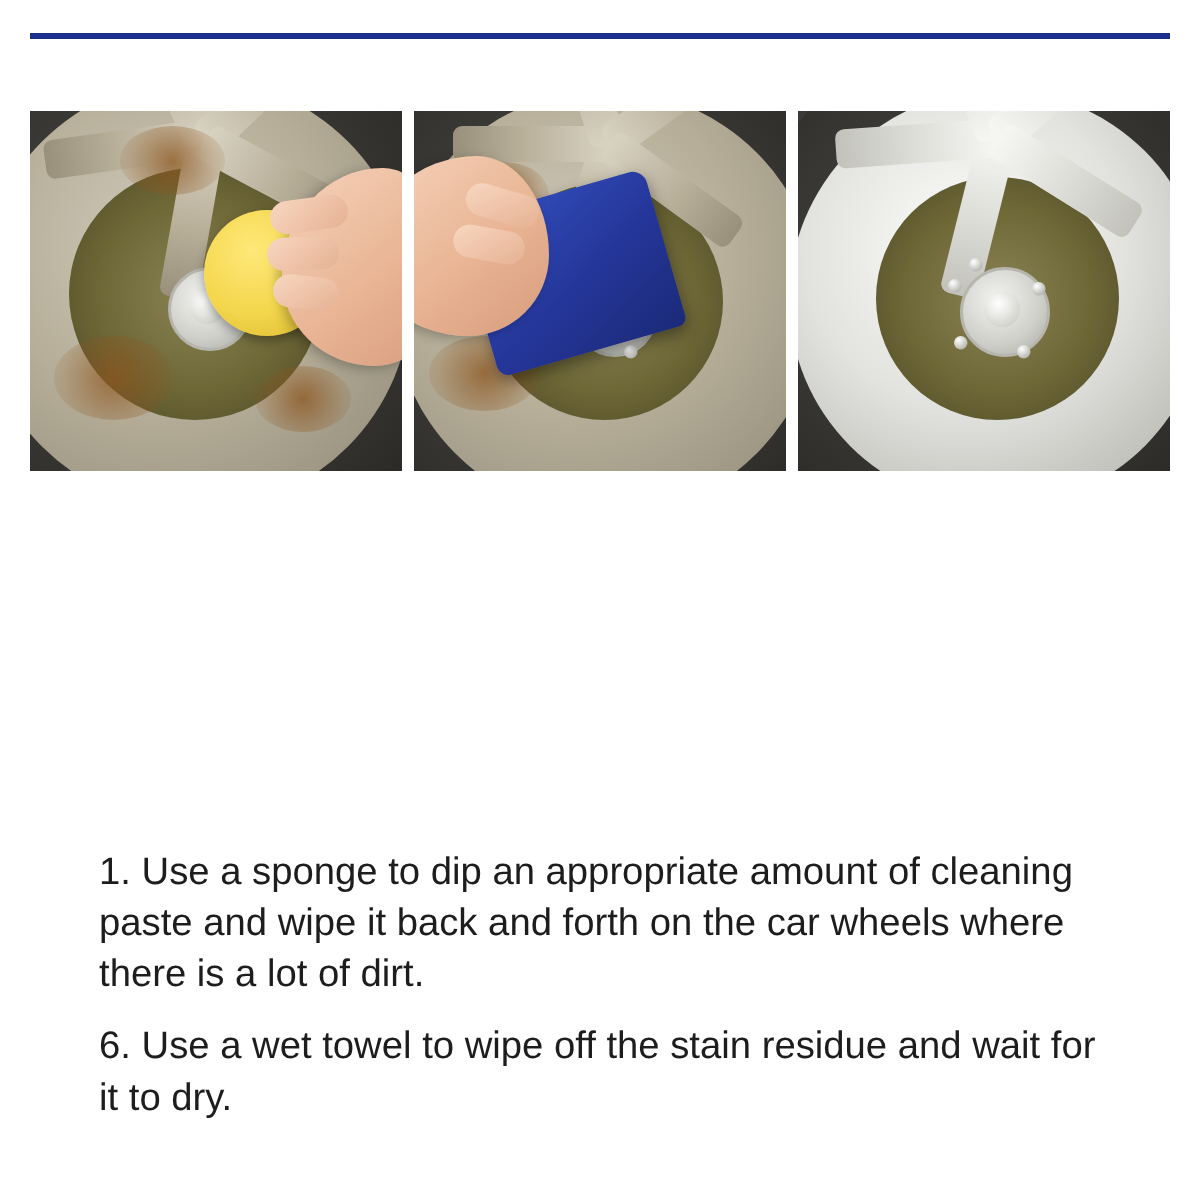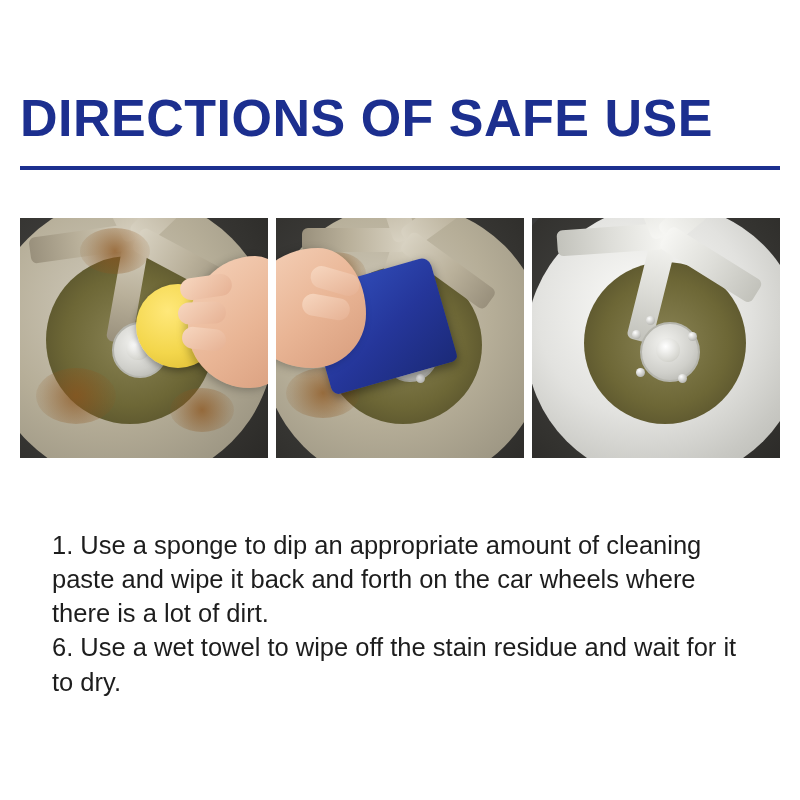--- a/index.html
+++ b/index.html
@@ -137,28 +137,27 @@
   .instructions {
     position: absolute;
     left: 52px;
     top: 528px;
     width: 700px;
     font-size: 25.5px;
     line-height: 1.34;
     color: #1d1d1d;
     font-family: "Liberation Sans", sans-serif;
   }
-  .instructions p { margin: 0; }
+  .instructions p { margin: 14px; }
 </style>
 </head>
 <body>
 
 <div class="page">
 
-  <h1 class="title">DIRECTIONS OF SAFE USE</h1>
   <div class="title-rule"></div>
 
   <div class="gallery">
 
     <div class="photo">
       <div class="tire" style="left:-78px; top:-66px; width:376px; height:376px;"></div>
       <div class="rim dirty" style="left:-34px; top:-22px; width:288px; height:288px;"></div>
       <div class="brake" style="left:26px; top:38px; width:168px; height:168px;"></div>
 
       <div class="spoke grimy" style="left:104px; top:20px; width:26px; height:106px; transform: rotate(10deg);"></div>

